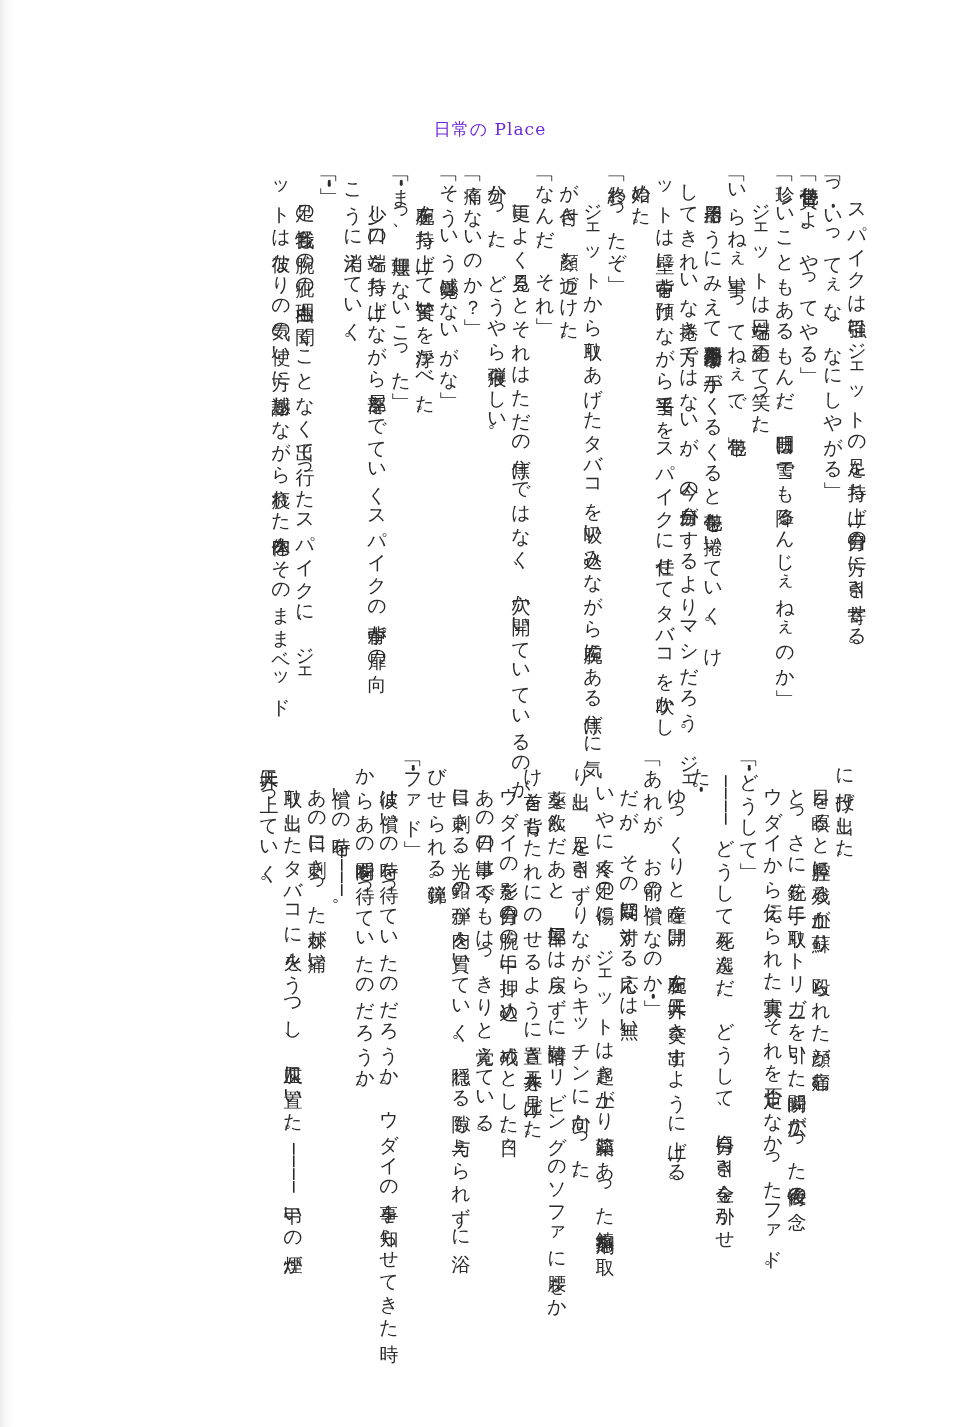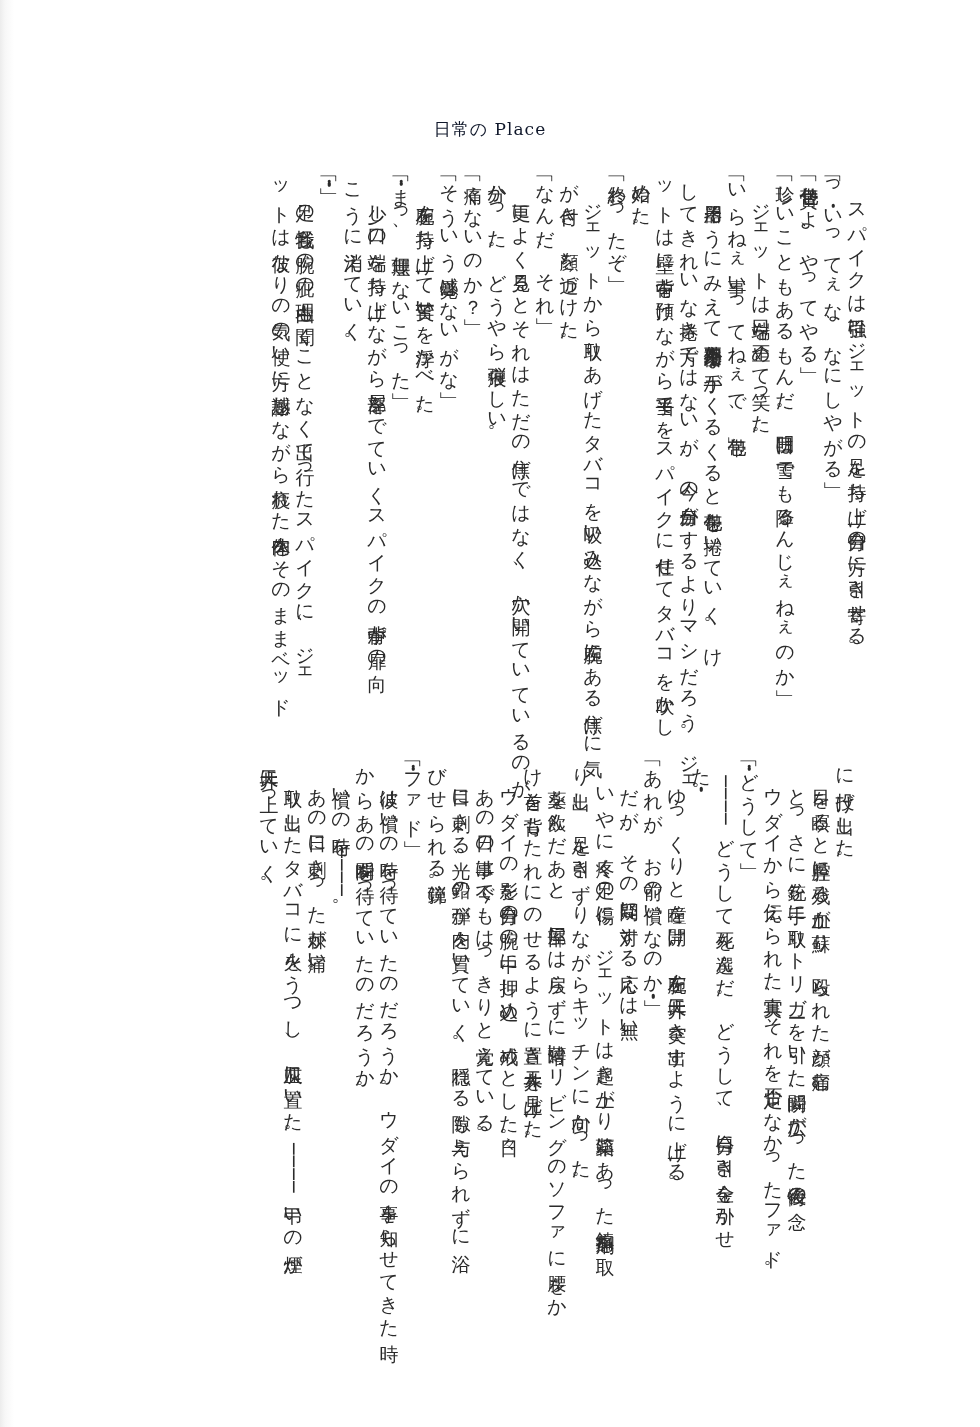--- a/index.html
+++ b/index.html
@@ -1,21 +1,21 @@
 <!DOCTYPE html>
 <html><head>
 <meta charset="utf-8">
 <style>
   html, body { margin:0; padding:0; background:#ffffff; }
   body { width:980px; height:1427px; position:relative; overflow:hidden;
          font-family:"DejaVu Serif", "Liberation Serif", serif; color:#2a2a2a; }
   .edge { position:absolute; left:0; top:0; width:14px; height:1427px;
           background:linear-gradient(to right, #ececec 0, #f7f7f7 5px, #ffffff 14px); }
   .title { position:absolute; left:0; width:980px; top:118px; text-align:center;
-           font-size:17px; letter-spacing:1px; color:#0f172a; }
+           font-size:17px; letter-spacing:1px; color:#6d28d9; }
   .col { position:absolute; writing-mode:vertical-rl; text-orientation:mixed;
          font-size:19px; line-height:22px; white-space:nowrap; letter-spacing:1.2px; color:#2b2b2b; }
 </style>
 </head>
 <body>
 
 <div class="edge"></div>
 
 <div class="title">日常の Place</div>
 

